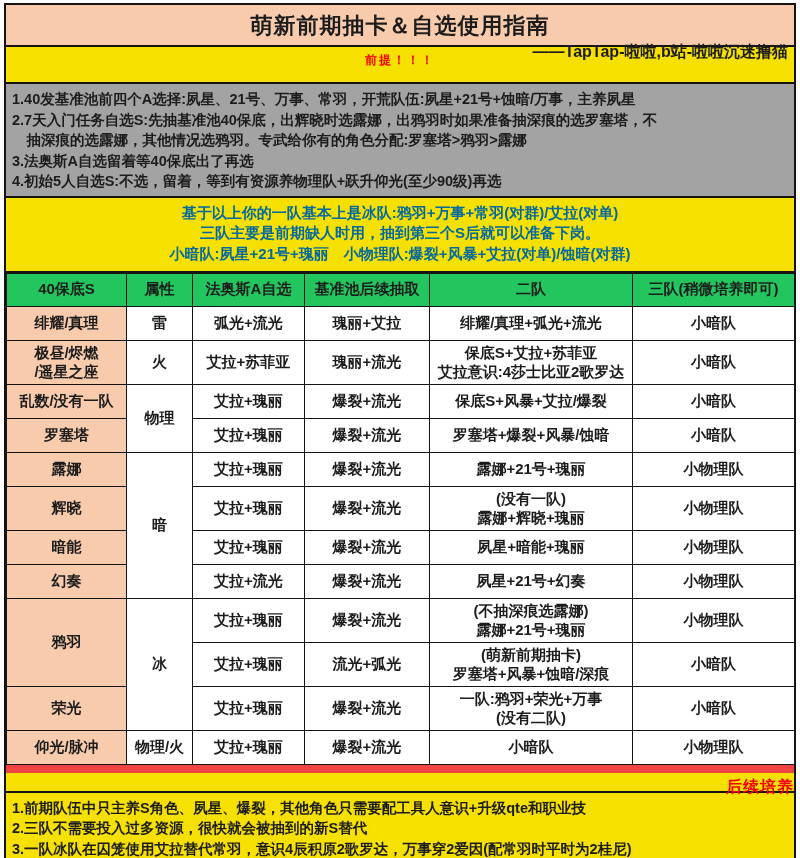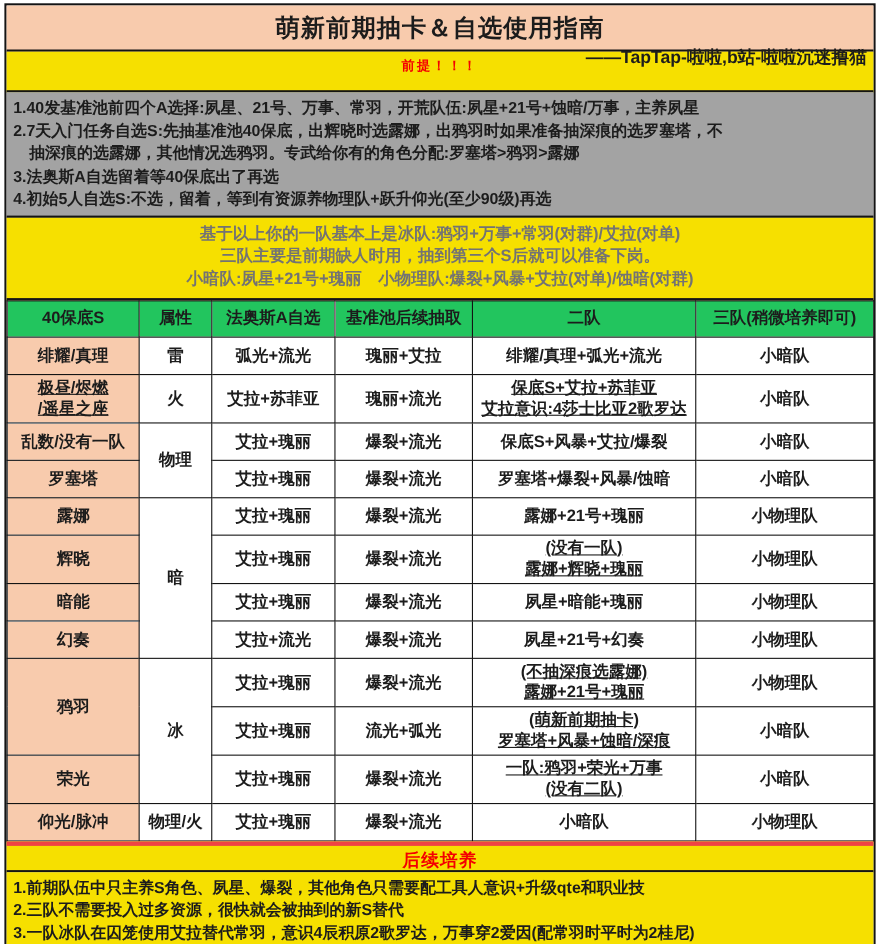--- a/index.html
+++ b/index.html
@@ -48,21 +48,21 @@
     font-size: 14.5px;
     font-weight: 600;
     line-height: 1.42;
   }
   .yellow-list .li { white-space: pre-line; }
   .red-notes {
     background: #f6e000;
     border-bottom: 2px solid #141414;
     padding: 5px 4px 6px 4px;
     text-align: center;
-    color: #737373;
+    color: #0369a1;
     font-size: 15px;
     font-weight: 700;
     line-height: 1.37;
   }
   
   table.guide {
     width: 100%;
     border-collapse: collapse;
     table-layout: fixed;
   }
@@ -72,21 +72,21 @@
     vertical-align: middle;
     font-size: 15px;
     font-weight: 600;
     padding: 1px 2px;
     overflow: hidden;
   }
   table.guide th { background: #22c55e; font-weight: 700; height: 33px; }
   td.rowhead { background: #f8cbad; }
   tr.h1r { height: 34px; }
   tr.h2r { height: 44px; }
-  td.ml { white-space: pre-line; font-size: 13.5px; line-height: 1.3; text-decoration: underline; }
+  td.ml { white-space: pre-line; font-size: 13.5px; line-height: 1.3; }
   td.attr-narrow { font-size: 13.5px; }
   
   col.c1 { width: 120px; }
   col.c2 { width: 66px; }
   col.c3 { width: 112px; }
   col.c4 { width: 125px; }
   col.c5 { width: 203px; }
   col.c6 { width: 162px; }
   
   .bottom-list {
@@ -233,21 +233,21 @@
       <td class="rowhead">仰光/脉冲</td>
       <td class="attr-narrow">物理/火</td>
       <td>艾拉+瑰丽</td>
       <td>爆裂+流光</td>
       <td>小暗队</td>
       <td>小物理队</td>
     </tr>
   </tbody>
     </table>
 
-  <div class="band followup-head" style="border-top:4px solid #ef4444;">后续培养</div>
+  <div class="band followup-head" style="border-top:8px solid #ef4444;text-align:right;">后续培养</div>
 
   <div class="bottom-list">
     <div class="li">1.前期队伍中只主养S角色、夙星、爆裂，其他角色只需要配工具人意识+升级qte和职业技</div>
     <div class="li">2.三队不需要投入过多资源，很快就会被抽到的新S替代</div>
     <div class="li">3.一队冰队在囚笼使用艾拉替代常羽，意识4辰积原2歌罗达，万事穿2爱因(配常羽时平时为2桂尼)</div>
 
   </div>
 
 </div>
 

